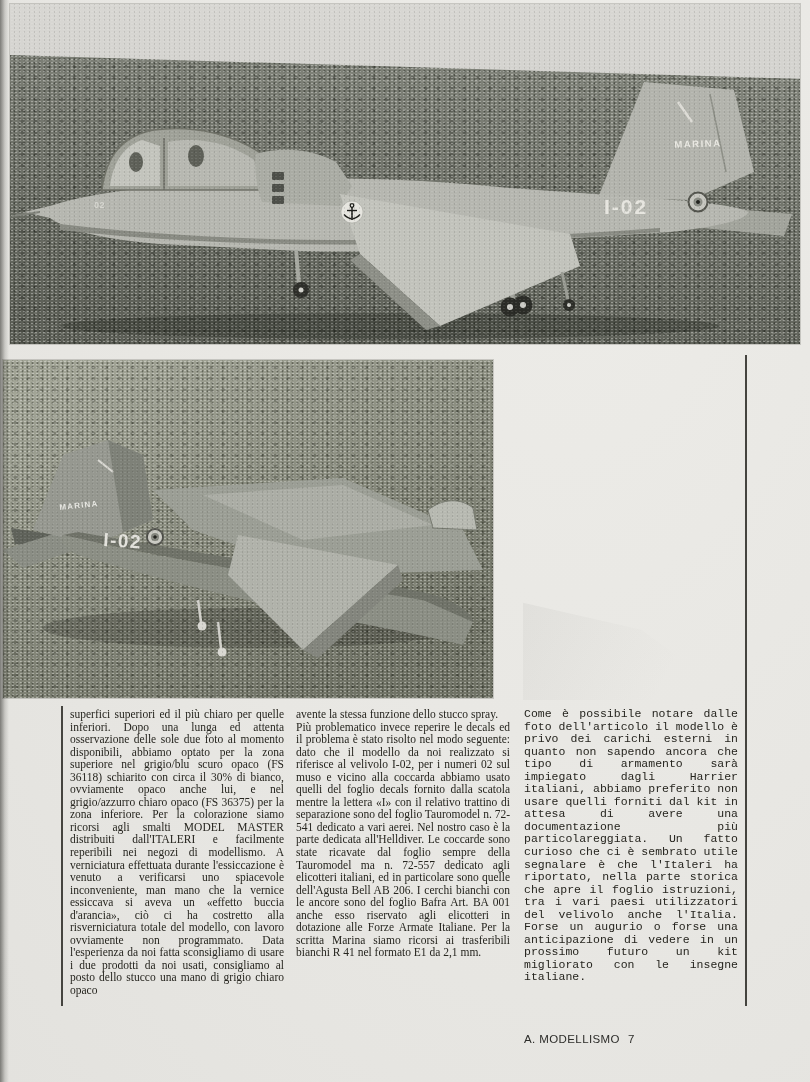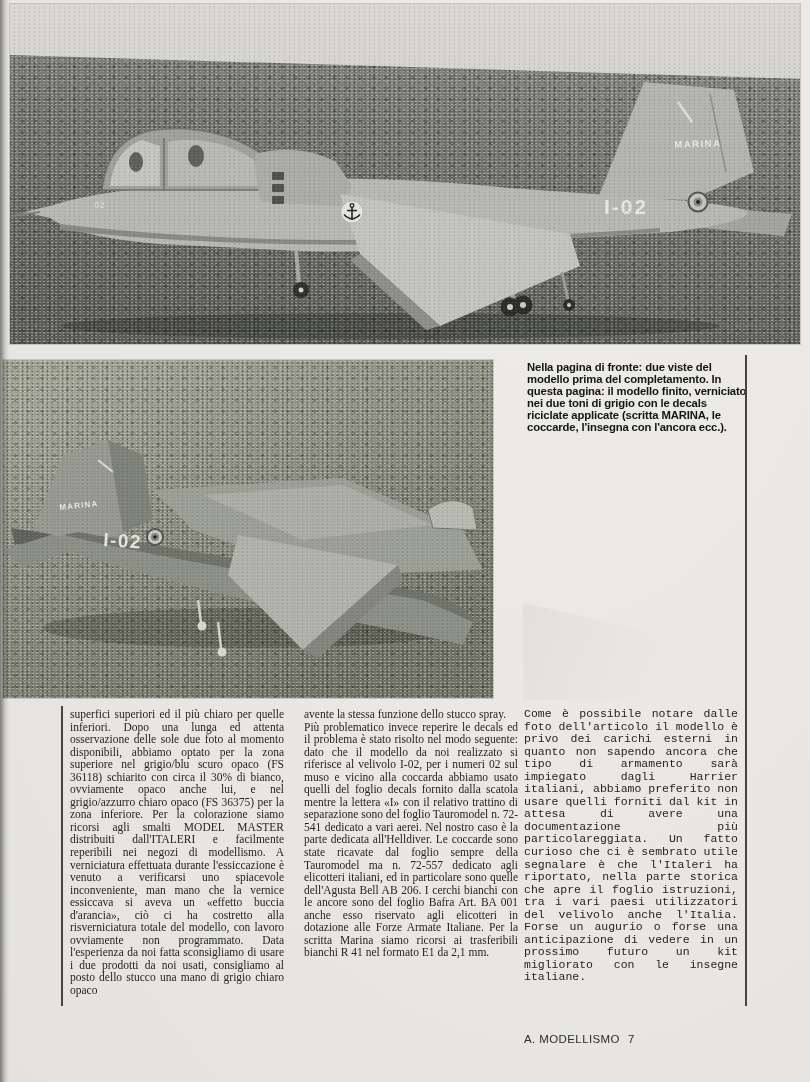--- a/index.html
+++ b/index.html
@@ -56,21 +56,21 @@
   .caption{
     position:absolute;left:527px;top:362px;width:222px;
     font-family:"Liberation Sans",sans-serif;font-weight:bold;
     font-size:11.3px;line-height:11.9px;letter-spacing:-.15px;color:#151513;
   }
   .col{
     position:absolute;top:708px;width:214px;height:302px;overflow:hidden;
     font-size:11.5px;line-height:12.55px;text-align:justify;color:#26251f;
   }
   .col p{margin:0;}
-  .col-1{left:70px;} .col-2{left:304px;} .col-3{left:524px;font-family:Liberation Mono, monospace;}
+  .col-1{left:70px;} .col-2{left:296px;} .col-3{left:524px;font-family:Liberation Mono, monospace;}
   .end-bullet{float:right;font-size:13px;line-height:12px;color:#141412;}
   .rule{position:absolute;width:2px;background:#45443f;}
   .rule-left{left:61px;top:706px;height:300px;}
   .rule-right{left:745px;top:355px;height:651px;}
   .footer{
     position:absolute;top:1033px;left:524px;width:218px;text-align:left;
     font-family:"Liberation Sans",sans-serif;font-size:11.5px;letter-spacing:.4px;color:#2c2c29;
   }
   .footer .pgnum{margin-left:8px;}
   .ghost{
@@ -186,21 +186,20 @@
       <text class="svg-label" x="100" y="186" font-size="19" letter-spacing="1.5" fill="#e3e2dc" transform="rotate(4 100 186)">I-02</text>
       <g>
         <circle cx="152" cy="177" r="8" fill="#c9c9c2" stroke="#50514b" stroke-width="1.8"></circle>
         <circle cx="152" cy="177" r="4" fill="#84867e"></circle>
         <circle cx="152" cy="177" r="1.8" fill="#23241f"></circle>
       </g>
     </svg>
     <div class="grain"></div>
   </div>
 
-  <div class="caption">Nella pagina di fronte: due viste del modello prima del completamento. In questa pagina: il modello finito, verniciato nei due toni di grigio con le decals riciclate applicate (scritta MARINA, le coccarde, l'insegna con l'ancora ecc.).</div>
 
   <div class="ghost"></div>
 
   <div class="rule rule-left"></div>
   <div class="rule rule-right"></div>
 
   <div class="col col-1">
     <p>superfici superiori ed il più chiaro per quelle inferiori. Dopo una lunga ed attenta osservazione delle sole due foto al momento disponibili, abbiamo optato per la zona superiore nel grigio/blu scuro opaco (FS 36118) schiarito con circa il 30% di bianco, ovviamente opaco anche lui, e nel grigio/azzurro chiaro opaco (FS 36375) per la zona inferiore. Per la colorazione siamo ricorsi agli smalti MODEL MASTER distribuiti dall'ITALERI e facilmente reperibili nei negozi di modellismo. A verniciatura effettuata durante l'essiccazione è venuto a verificarsi uno spiacevole inconveniente, man mano che la vernice essiccava si aveva un «effetto buccia d'arancia», ciò ci ha costretto alla risverniciatura totale del modello, con lavoro ovviamente non programmato. Data l'esperienza da noi fatta sconsigliamo di usare i due prodotti da noi usati, consigliamo al posto dello stucco una mano di grigio chiaro opaco</p>
   </div>
   <div class="col col-2">

